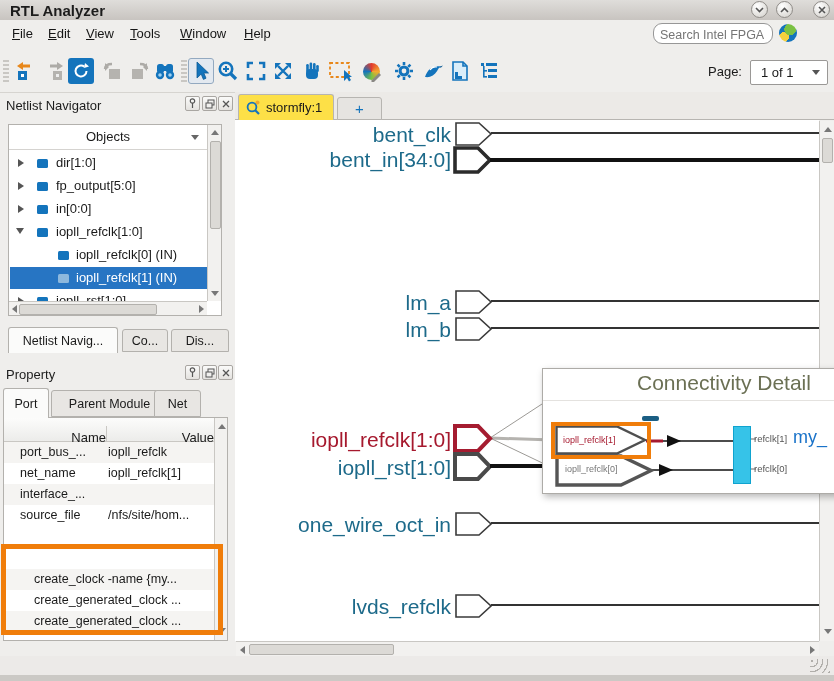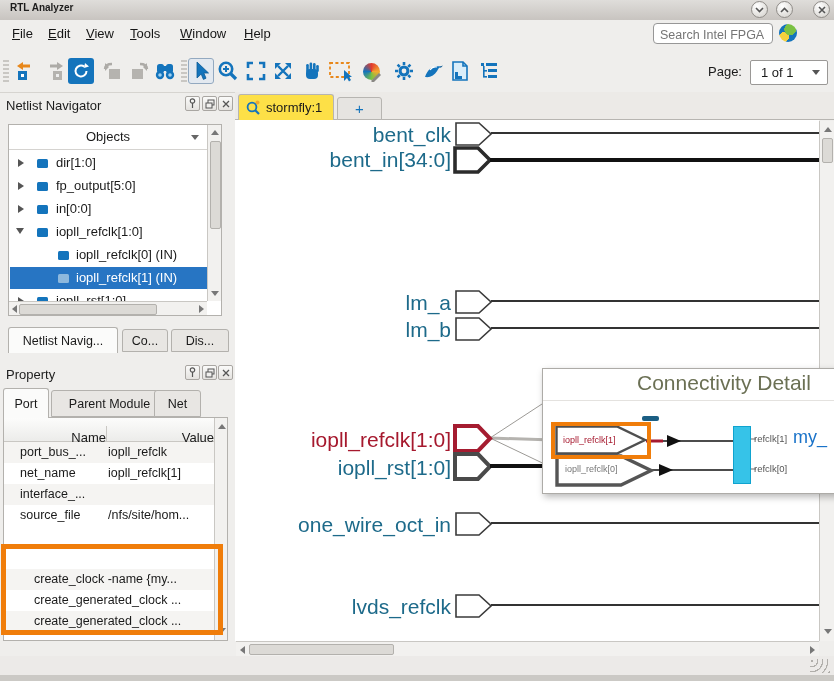--- a/index.html
+++ b/index.html
@@ -2,30 +2,30 @@
 <html><head>
 <meta charset="utf-8">
 <style>
   html,body{margin:0;padding:0}
   body{width:834px;height:681px;overflow:hidden;position:relative;
        font-family:"Liberation Sans",sans-serif;background:#efeeec;color:#1a1a1a}
   .abs{position:absolute}
   
   .titlebar{left:0;top:0;width:834px;height:20px;
     background:linear-gradient(#dfddda,#c8c4c0);border-bottom:1px solid #a7a4a0}
-  .title-text{left:10px;top:2px;font-size:10px;font-weight:bold;color:#1c1c1c}
+  .title-text{left:10px;top:2px;font-size:15px;font-weight:bold;color:#1c1c1c}
   .winbtn{top:1px;width:17px;height:17px;border-radius:50%;box-sizing:border-box;
     background:radial-gradient(circle at 35% 28%,#ffffff,#d2cfca);
     border:1px solid #8f8c88;display:flex;align-items:center;justify-content:center}
   
   .menubar{left:0;top:20px;width:834px;height:27px;background:#efeeec}
   .menu-item{top:4px;font-size:13px;color:#161616;display:inline-block;padding:2px 4px}
   .menu-item::first-letter{text-decoration:underline}
   .searchbox{left:653px;top:3px;width:120px;height:21px;background:#fff;
-    border:1px solid #979797;border-radius:4px;box-sizing:border-box}
+    border:1px solid #979797;border-radius:9px;box-sizing:border-box}
   .searchbox input{border:none;outline:none;width:110px;height:17px;margin:1px 0 0 4px;
     font-family:"Liberation Sans",sans-serif;font-size:12.5px;color:#333;background:transparent}
   .globe{left:779px;top:4px;width:18px;height:18px;border-radius:50%;
     background:radial-gradient(circle at 62% 30%,#7ac143 0 34%,rgba(0,0,0,0) 35%),
                radial-gradient(circle at 28% 72%,#f3d03e 0 26%,rgba(0,0,0,0) 27%),#1474bc}
   
   .toolbar{left:0;top:47px;width:832px;height:45px;background:#efeeec;border-bottom:1px solid #d6d4d0}
   .tbi{top:11px;width:26px;height:26px;display:flex;align-items:center;justify-content:center}
   .tbi.active-tool{border:1px solid #93a9c0;background:#e3e9f0;border-radius:3px;box-sizing:border-box}
   .grip{top:13px;width:6px;height:22px;

